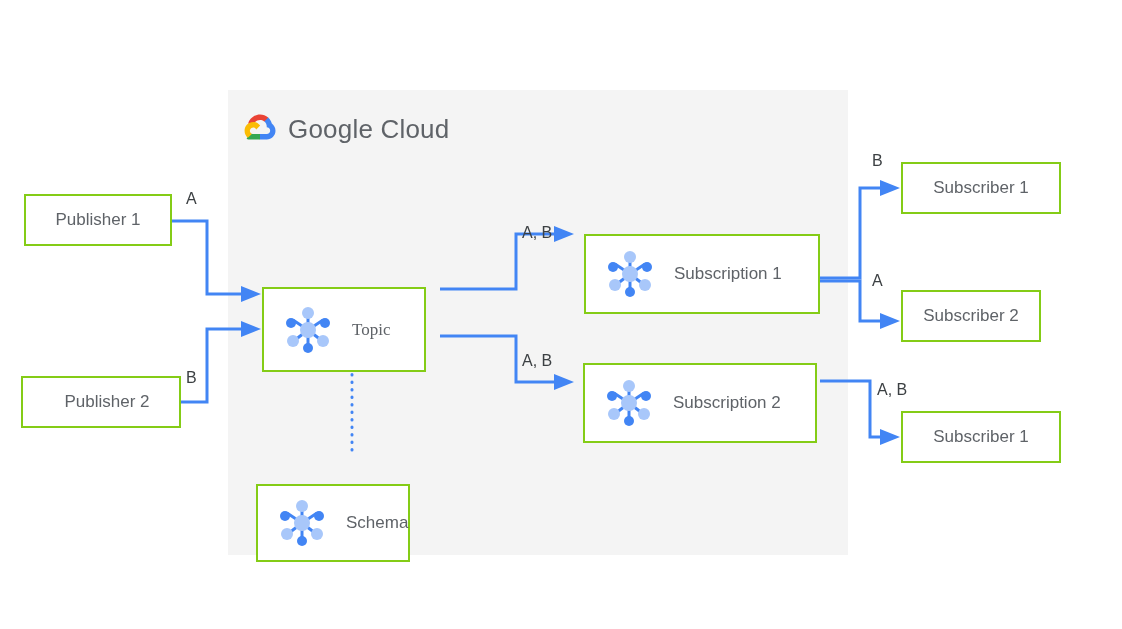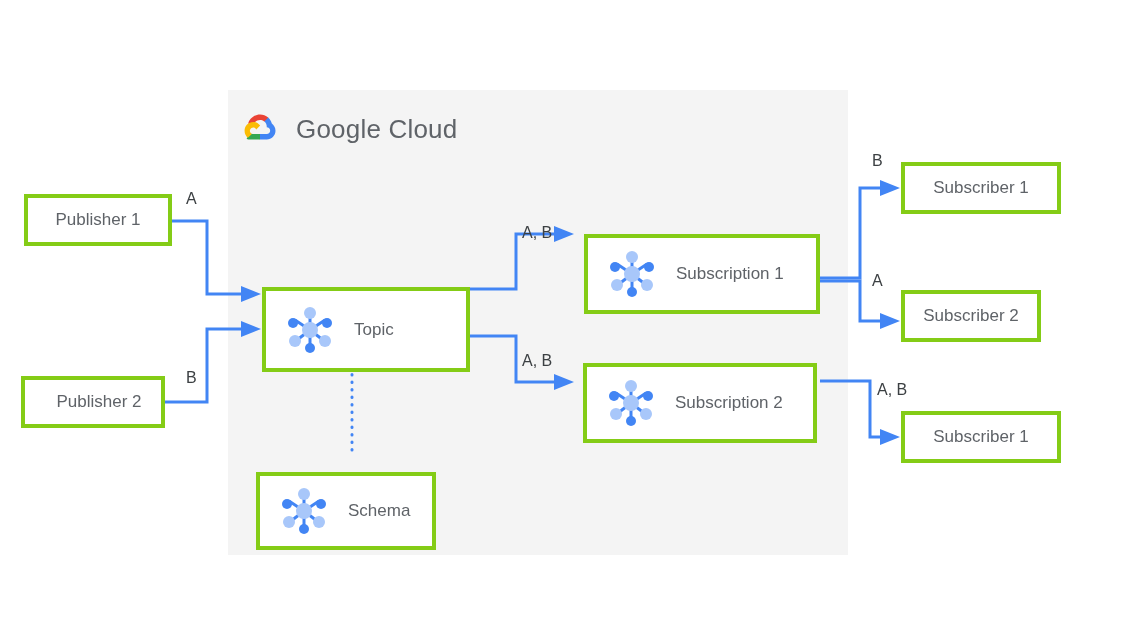--- a/index.html
+++ b/index.html
@@ -14,34 +14,34 @@
   .cloud-panel{
     position:absolute;
     left:228px;top:90px;
     width:620px;height:465px;
     background:#f4f4f4;
   }
 
   .gc-logo{
     position:absolute;
     left:240px;top:110px;
-    display:flex;align-items:center;gap:16px;
+    display:flex;align-items:center;gap:8px;
   }
   .gc-logo .wordmark{
     font-size:26px;
     color:#5f6368;
     letter-spacing:.2px;
     white-space:nowrap;
   }
   .gc-logo .wordmark .light{color:#5f6368;}
 
   .node{
     position:absolute;
     background:#ffffff;
-    border:4px solid #84cc16;
+    border:2px solid #84cc16;
     box-sizing:border-box;
     display:flex;
     align-items:center;
     justify-content:center;
   }
   .node.with-icon{justify-content:flex-start;padding-left:18px;gap:18px;margin-top:20px;}
   .node .label{
     font-size:17px;
     color:#5f6368;
     white-space:nowrap;
@@ -127,25 +127,25 @@
   <svg class="edge" style="left:818px;top:375px;" width="110" height="110">
     <path d="M2,6 L52,6 L52,62 L64,62"></path>
     <polygon points="62,54 82,62 62,70"></polygon>
   </svg>
   <div class="edge-label" style="left:877px;top:381px;">A, B</div>
 
   <div class="node" style="left:24px;top:194px;width:148px;height:52px;">
     <span class="label">Publisher 1</span>
   </div>
 
-  <div class="node" style="left:21px;top:376px;width:144px;height:52px;padding-left:12px;">
+  <div class="node" style="left:21px;top:376px;width:160px;height:52px;padding-left:12px;">
     <span class="label">Publisher 2</span>
   </div>
 
-  <div class="node with-icon" style="left:262px;top:267px;width:208px;height:85px;">
+  <div class="node with-icon" style="left:262px;top:267px;width:164px;height:85px;font-family:Liberation Serif, serif;">
     <span>
       <svg class="psicon" width="52" height="52" viewBox="0 0 52 52" xmlns="http://www.w3.org/2000/svg">
         <g stroke="#4285F4" stroke-width="3">
           <line x1="26" y1="26" x2="26" y2="10"></line>
           <line x1="26" y1="26" x2="11" y2="16"></line>
           <line x1="26" y1="26" x2="41" y2="16"></line>
           <line x1="26" y1="26" x2="13" y2="36"></line>
           <line x1="26" y1="26" x2="39" y2="36"></line>
           <line x1="26" y1="26" x2="26" y2="43"></line>
         </g>
@@ -154,21 +154,21 @@
         <circle cx="9" cy="19" r="5" fill="#4285F4"></circle>
         <circle cx="43" cy="19" r="5" fill="#4285F4"></circle>
         <circle cx="11" cy="37" r="6" fill="#A8C7FA"></circle>
         <circle cx="41" cy="37" r="6" fill="#A8C7FA"></circle>
         <circle cx="26" cy="44" r="5" fill="#4285F4"></circle>
       </svg>
     </span>
     <span class="label">Topic</span>
   </div>
 
-  <div class="node with-icon" style="left:256px;top:452px;width:180px;height:78px;">
+  <div class="node with-icon" style="left:256px;top:464px;width:154px;height:78px;">
     <span>
       <svg class="psicon" width="52" height="52" viewBox="0 0 52 52" xmlns="http://www.w3.org/2000/svg">
         <g stroke="#4285F4" stroke-width="3">
           <line x1="26" y1="26" x2="26" y2="10"></line>
           <line x1="26" y1="26" x2="11" y2="16"></line>
           <line x1="26" y1="26" x2="41" y2="16"></line>
           <line x1="26" y1="26" x2="13" y2="36"></line>
           <line x1="26" y1="26" x2="39" y2="36"></line>
           <line x1="26" y1="26" x2="26" y2="43"></line>
         </g>

